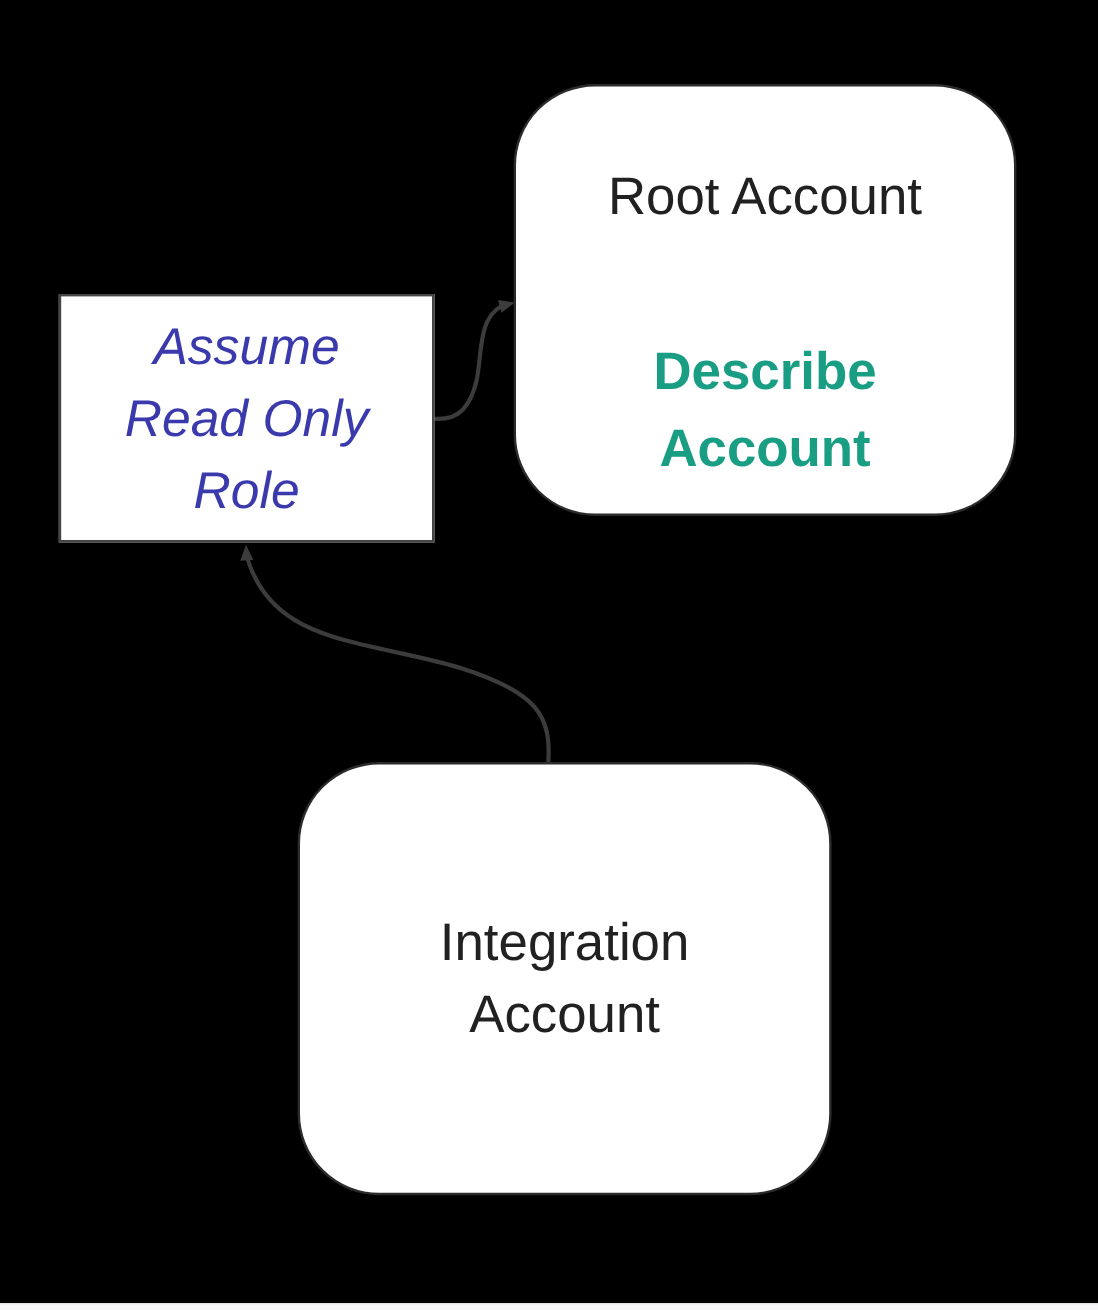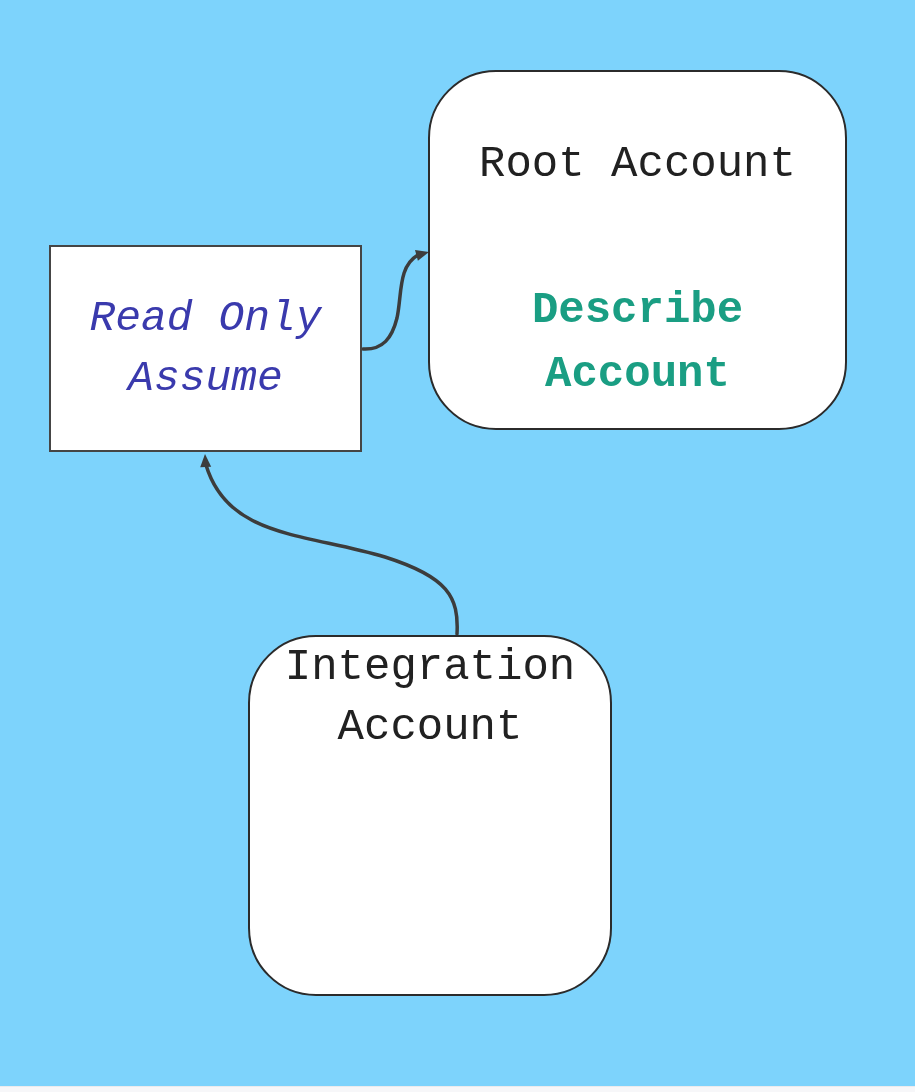--- a/index.html
+++ b/index.html
@@ -4,23 +4,23 @@
 <style>
   html, body {
     margin: 0;
     padding: 0;
     background: #ffffff;
   }
   .canvas {
     position: relative;
     width: 915px;
     height: 1092px;
-    background: #7dd3fc;
+    background: #000000;
     overflow: hidden;
-    font-family: Liberation Mono, monospace;
+    font-family: Liberation Sans, sans-serif;
   }
   .edges {
     position: absolute;
     left: 0;
     top: 0;
     width: 915px;
     height: 1092px;
     pointer-events: none;
   }
   .node {
@@ -76,23 +76,23 @@
     font-size: 43px;
     line-height: 60px;
     font-style: italic;
     font-weight: 400;
     color: var(--blue, #3a3aad);
     white-space: nowrap;
   }
   .node-integration {
     left: 248px;
     top: 635px;
-    width: 364px;
+    width: 445px;
     height: 361px;
-    justify-content: flex-start;
+    justify-content: center;
   }
   .integration-line {
     font-size: 44px;
     line-height: 60px;
     font-weight: 400;
     color: var(--ink, #212121);
     white-space: nowrap;
   }
   .resource-line {
     font-size: 44px;
@@ -137,22 +137,23 @@
 
   <div class="node rounded node-root">
     <div class="node-title">Root Account</div>
     <div class="action-block">
       <div class="action-line">Describe</div>
       <div class="action-line">Account</div>
     </div>
   </div>
 
   <div class="node rect node-assume">
+    <div class="assume-line">Assume</div>
     <div class="assume-line">Read Only</div>
-    <div class="assume-line">Assume</div>
+    <div class="assume-line">Role</div>
   </div>
 
   <div class="node rounded node-integration">
     <div class="integration-line">Integration</div>
     <div class="integration-line">Account</div>
   </div>
 
   <div class="bottom-strip"></div>
 </div>
 

